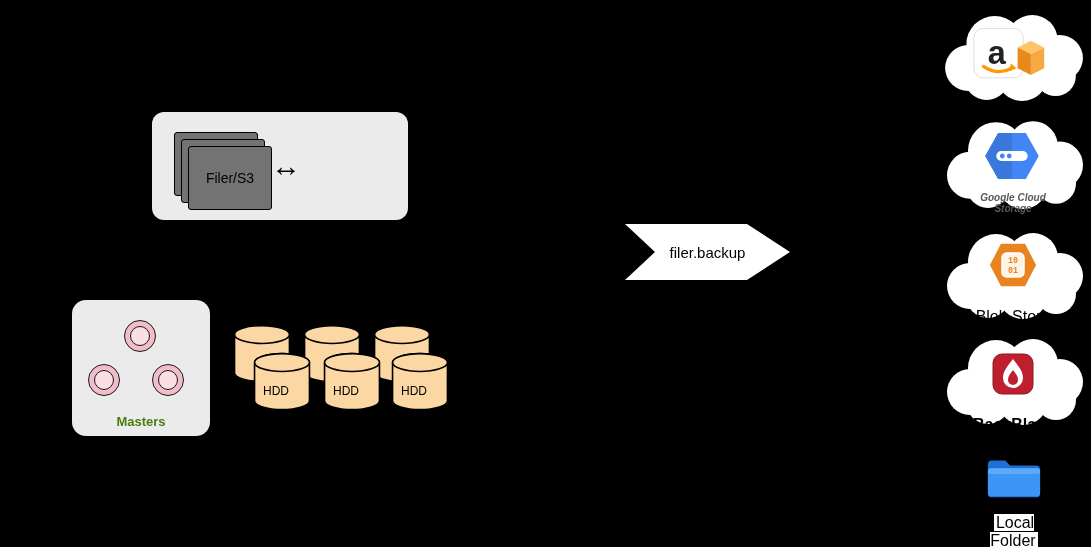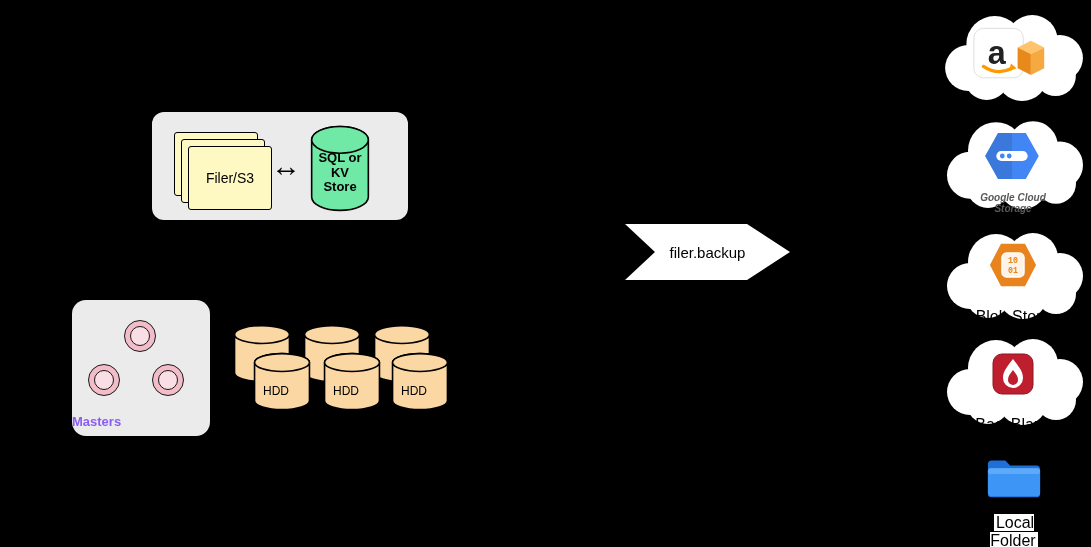--- a/index.html
+++ b/index.html
@@ -6,21 +6,21 @@
   html,body { background:#000; }
   body { font-family:"Liberation Sans","DejaVu Sans",sans-serif; }
 
   .canvas { position:relative; width:1091px; height:547px; background:#000; overflow:hidden; }
 
   
   .panel { position:absolute; background:#EBEBEB; border-radius:12px; }
   .filer-panel { left:152px; top:112px; width:256px; height:108px; }
 
   .filer-stack { position:absolute; left:22px; top:20px; width:100px; height:80px; }
-  .stack-card { position:absolute; width:84px; height:64px; background:#fef9c3;
+  .stack-card { position:absolute; width:84px; height:64px; background:#737373;
                 border:1.6px solid #000; border-radius:3px; }
   .stack-card.c1 { left:0; top:0; }
   .stack-card.c2 { left:7px; top:7px; }
   .stack-card.c3 { left:14px; top:14px; display:flex; align-items:center; justify-content:center; }
   .stack-card .lbl { font-size:14px; color:#000; }
 
   .link-arrow { position:absolute; left:110px; top:0; width:48px; height:100%;
                 display:flex; align-items:center; justify-content:center;
                 font-size:30px; font-weight:700; color:#000; }
 
@@ -31,22 +31,22 @@
                     line-height:1.15; color:#000; text-align:center; }
 
   
   .master-panel { left:72px; top:300px; width:138px; height:136px; border-radius:14px; }
   .master-dot { position:absolute; width:32px; height:32px; border-radius:50%;
                 background:#F2BCC9; border:1.6px solid #1a1a1a;
                 display:flex; align-items:center; justify-content:center; }
   .master-dot .in { width:20px; height:20px; border-radius:50%; background:#F9DFE5;
                     border:1.6px solid #1a1a1a; }
   .md1 { left:52px; top:20px; } .md2 { left:16px; top:64px; } .md3 { left:80px; top:64px; }
-  .master-label { position:absolute; left:0; right:0; bottom:7px; text-align:left;
-                  font-size:13px; font-weight:700; color:#8b5cf6; }
+  .master-label { position:absolute; left:0; right:0; bottom:7px; text-align:center;
+                  font-size:13px; font-weight:700; color:#4d7c0f; }
 
   
   .volume-cluster { position:absolute; left:228px; top:320px; width:232px; height:100px; }
   .cyl { position:absolute; width:62px; height:60px; }
   .cyl svg { position:absolute; inset:0; width:100%; height:100%; }
   .cyl .hdd { position:absolute; left:0; right:12px; top:32px; text-align:center;
               font-size:12px; color:#000; }
   .b1 { left:3px;  top:4px; }  .b2 { left:73px;  top:4px; }  .b3 { left:143px; top:4px; }
   .f1 { left:23px; top:32px; } .f2 { left:93px; top:32px; }  .f3 { left:161px; top:32px; }
 
@@ -59,21 +59,21 @@
   
   .dest { position:absolute; }
   .cloud-bg { position:absolute; inset:0; width:100%; height:100%; }
   .dest-icon { position:absolute; }
   .dest-label { position:absolute; left:0; right:0; text-align:center; color:#000; font-size:16px; }
   .gcs-label { font-size:10px; font-weight:700; color:#58595B; line-height:11px;font-style:italic; }
 
   .dest-aws  { left:936px; top:6px;   width:152px; height:100px; }
   .dest-gcs  { left:938px; top:112px; width:150px; height:102px; }
   .dest-blob { left:938px; top:224px; width:150px; height:100px; }
-  .dest-bbz  { left:938px; top:330px; width:150px; height:100px; }
+  .dest-bbz  { left:938px; top:330px; width:150px; height:100px;font-weight:bold; }
 
   .dest-local { left:972px; top:448px; width:84px; height:84px; }
   .local-label { top:66px; }
   .local-label span { background:#ffffff; padding:0 2px;margin-top:48px; }
 
   .hide-defs { position:absolute; width:0; height:0; overflow:hidden; }
 </style>
 </head>
 <body>
 
@@ -99,30 +99,20 @@
 
   <div class="panel filer-panel">
     <div class="filer-stack">
       <div class="stack-card c1"></div>
       <div class="stack-card c2"></div>
       <div class="stack-card c3">
         <span class="lbl">Filer/S3</span>
       </div>
     </div>
     <span class="link-arrow">↔</span>
-    <div class="green-cyl">
-      <svg viewBox="0 0 70 74" preserveAspectRatio="none">
-        <use href="#cyl-shape" fill="#6FE9A5" stroke="#000" stroke-width="1.6"></use>
-      </svg>
-      <div class="txt">
-        <span>SQL or</span>
-        <span>KV</span>
-        <span>Store</span>
-      </div>
-    </div>
   </div>
 
   <div class="panel master-panel">
     <span class="master-dot md1">
         <span class="in"></span>
       </span>
     <span class="master-dot md2">
         <span class="in"></span>
       </span>
     <span class="master-dot md3">

